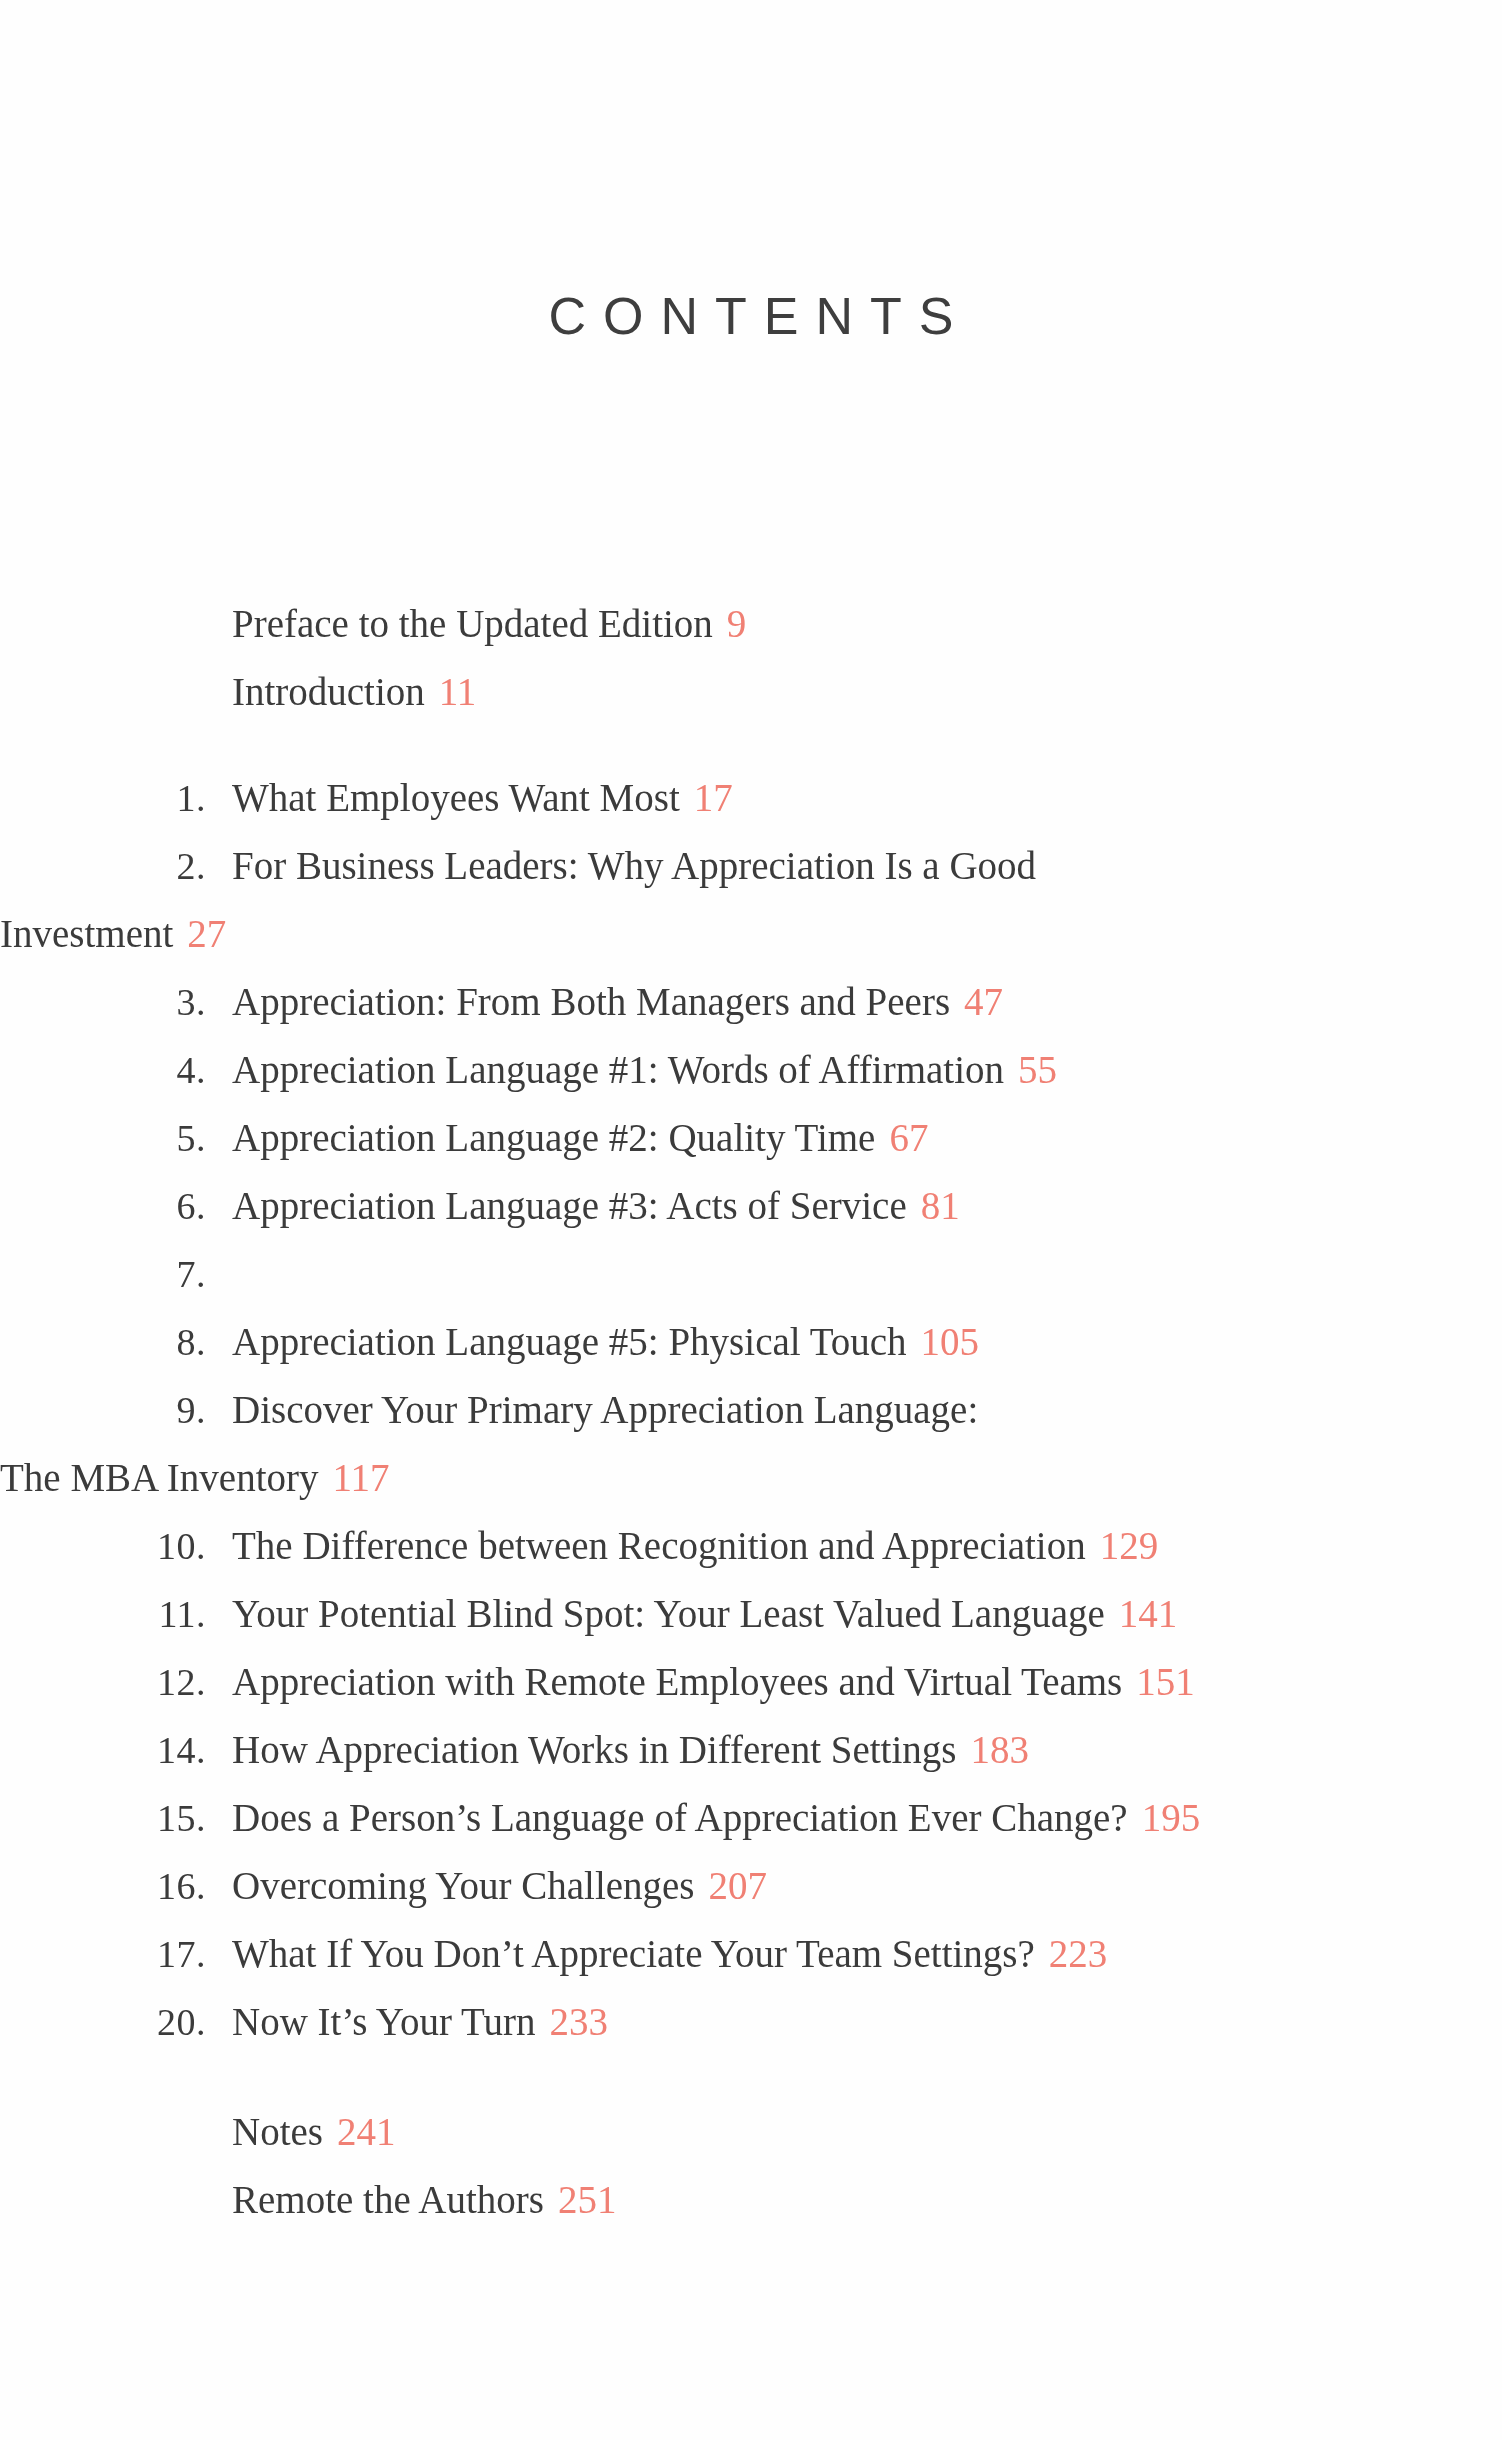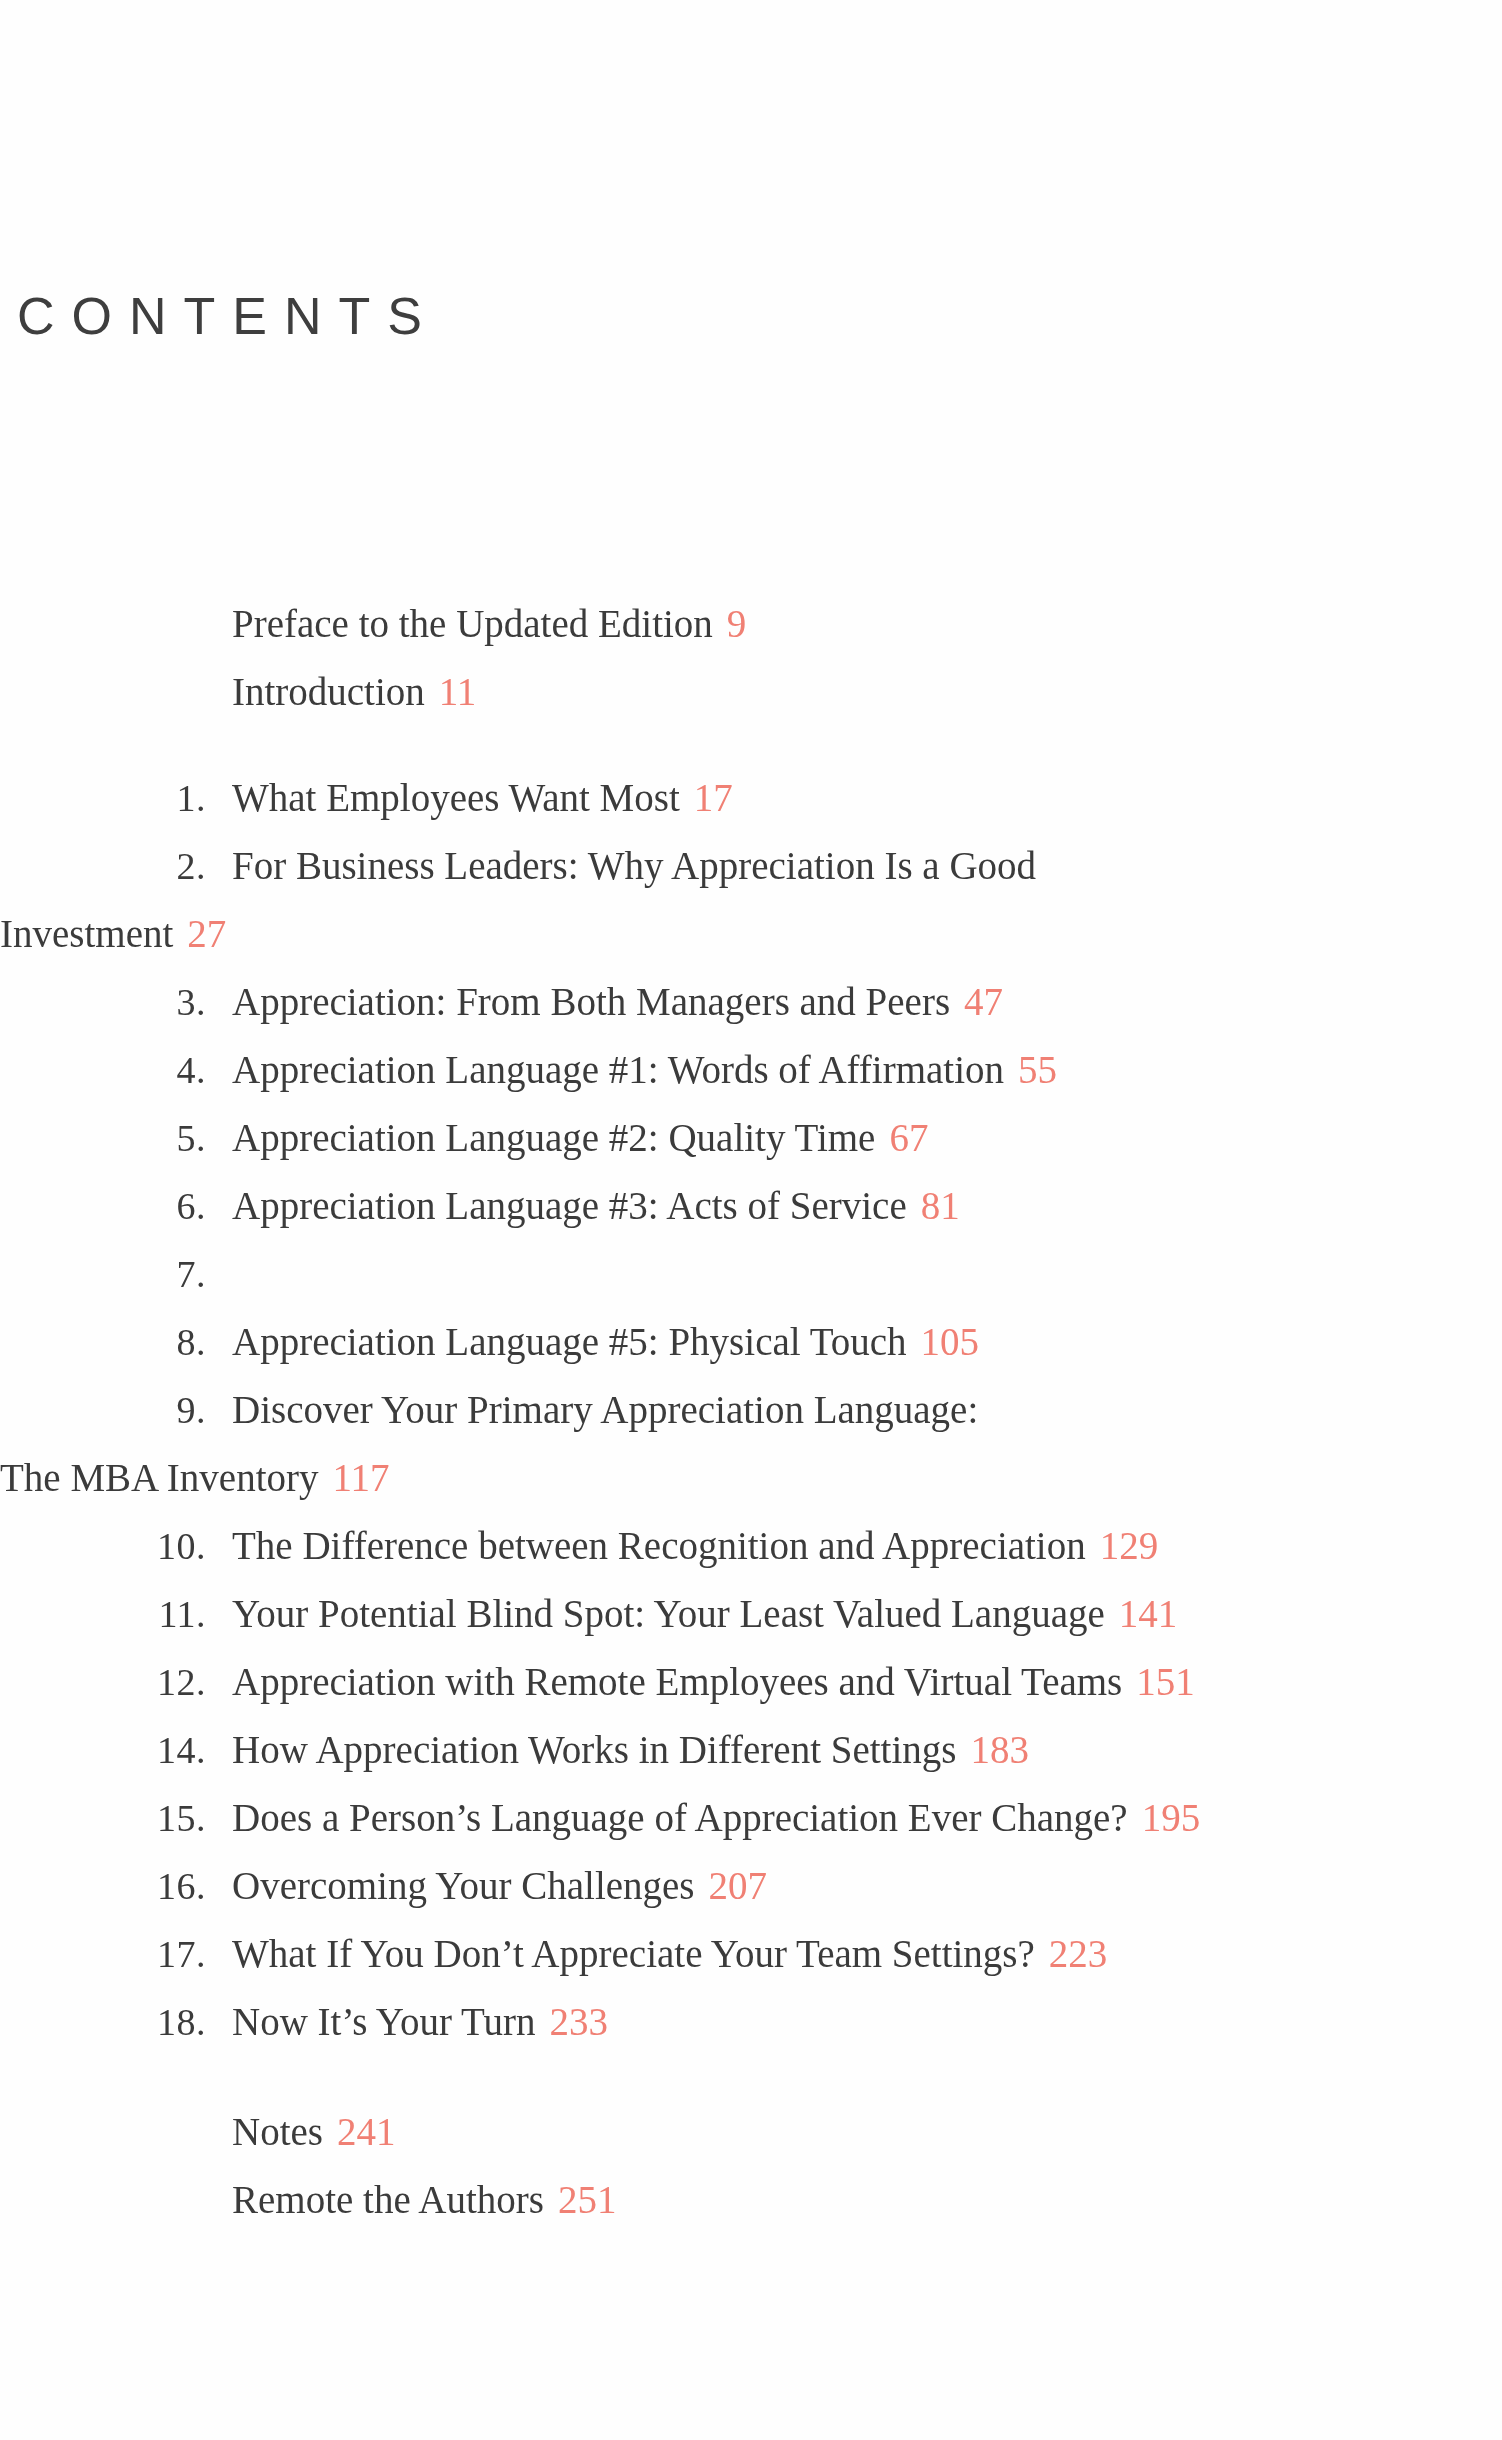--- a/index.html
+++ b/index.html
@@ -18,21 +18,21 @@
     color: #3b3b3b;
     -webkit-font-smoothing: antialiased;
   }
 
   
   .toc-title {
     position: absolute;
     top: 286px;
     left: 0;
     width: 1502px;
-    text-align: left;
+    text-align: center;
     font-family: "Liberation Sans", "DejaVu Sans", sans-serif;
     font-weight: 300;
     font-size: 52px;
     letter-spacing: 17px;
     text-indent: 17px;
     color: #3e3e3e;
   }
 
   
   .toc-body {
@@ -181,21 +181,21 @@
         </div>
         <div class="entry chapter">
           <span class="num">16.</span>
           <span class="title-col"><span class="ttl">Overcoming Your Challenges</span><span class="pgnum">207</span></span>
         </div>
         <div class="entry chapter">
           <span class="num">17.</span>
           <span class="title-col"><span class="ttl">What If You Don’t Appreciate Your Team Settings?</span><span class="pgnum">223</span></span>
         </div>
         <div class="entry chapter">
-          <span class="num">18.</span>
+          <span class="num">20.</span>
           <span class="title-col"><span class="ttl">Now It’s Your Turn</span><span class="pgnum">233</span></span>
         </div>
       </div>
 
     <div class="group group-back">
         <div class="entry back">
           <span class="title-col"><span class="ttl">Notes</span><span class="pgnum">241</span></span>
         </div>
         <div class="entry back">
           <span class="title-col"><span class="ttl">Remote the Authors</span><span class="pgnum">251</span></span>

